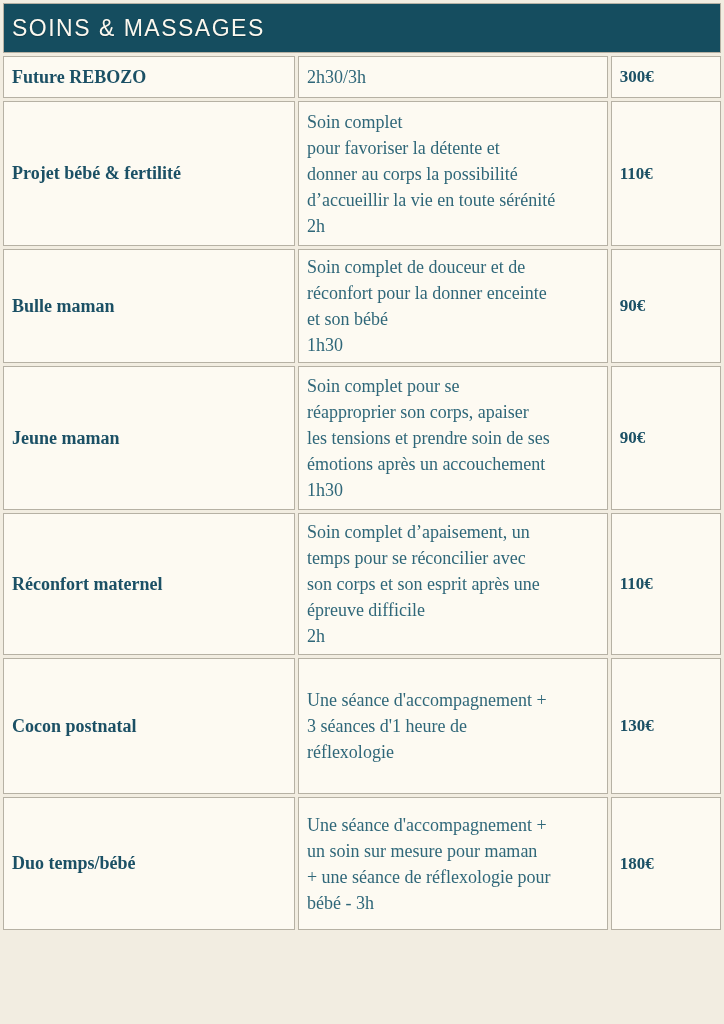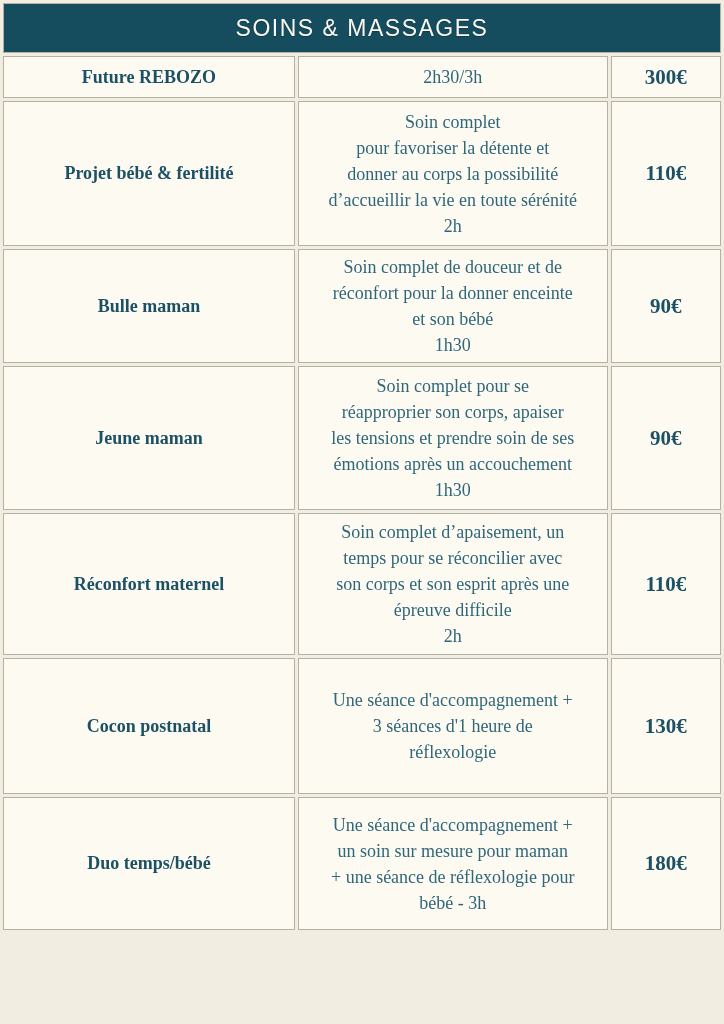--- a/index.html
+++ b/index.html
@@ -15,21 +15,21 @@
   }
   table.pricing {
     width: 724px;
     border-collapse: separate;
     border-spacing: 3px;
     table-layout: fixed;
   }
   td {
     border: 1px solid var(--border, #b6b1a4);
     background: var(--cell-bg, #fdfaf2);
-    text-align: center;
+    text-align: left;
     vertical-align: middle;
     padding: 4px 8px;
     box-sizing: content-box;
   }
   td.header {
     background: var(--header-bg, #154d5f);
     color: var(--header-text, #fbf8ef);
     font-family: "Liberation Sans", sans-serif;
     font-size: 23px;
     letter-spacing: 1.5px;
@@ -43,21 +43,21 @@
   }
   td.desc {
     color: var(--desc-text, #2f6779);
     font-size: 18px;
     line-height: 26px;
     white-space: pre-line;
   }
   td.price {
     color: var(--name-text, #1b5065);
     font-weight: bold;
-    font-size: 21px;
+    font-size: 17px;
     padding-left: 8px;
   }
 </style>
 </head>
 <body>
 
 <table class="pricing">
   <colgroup>
     <col style="width:41%">
     <col style="width:43.5%">

